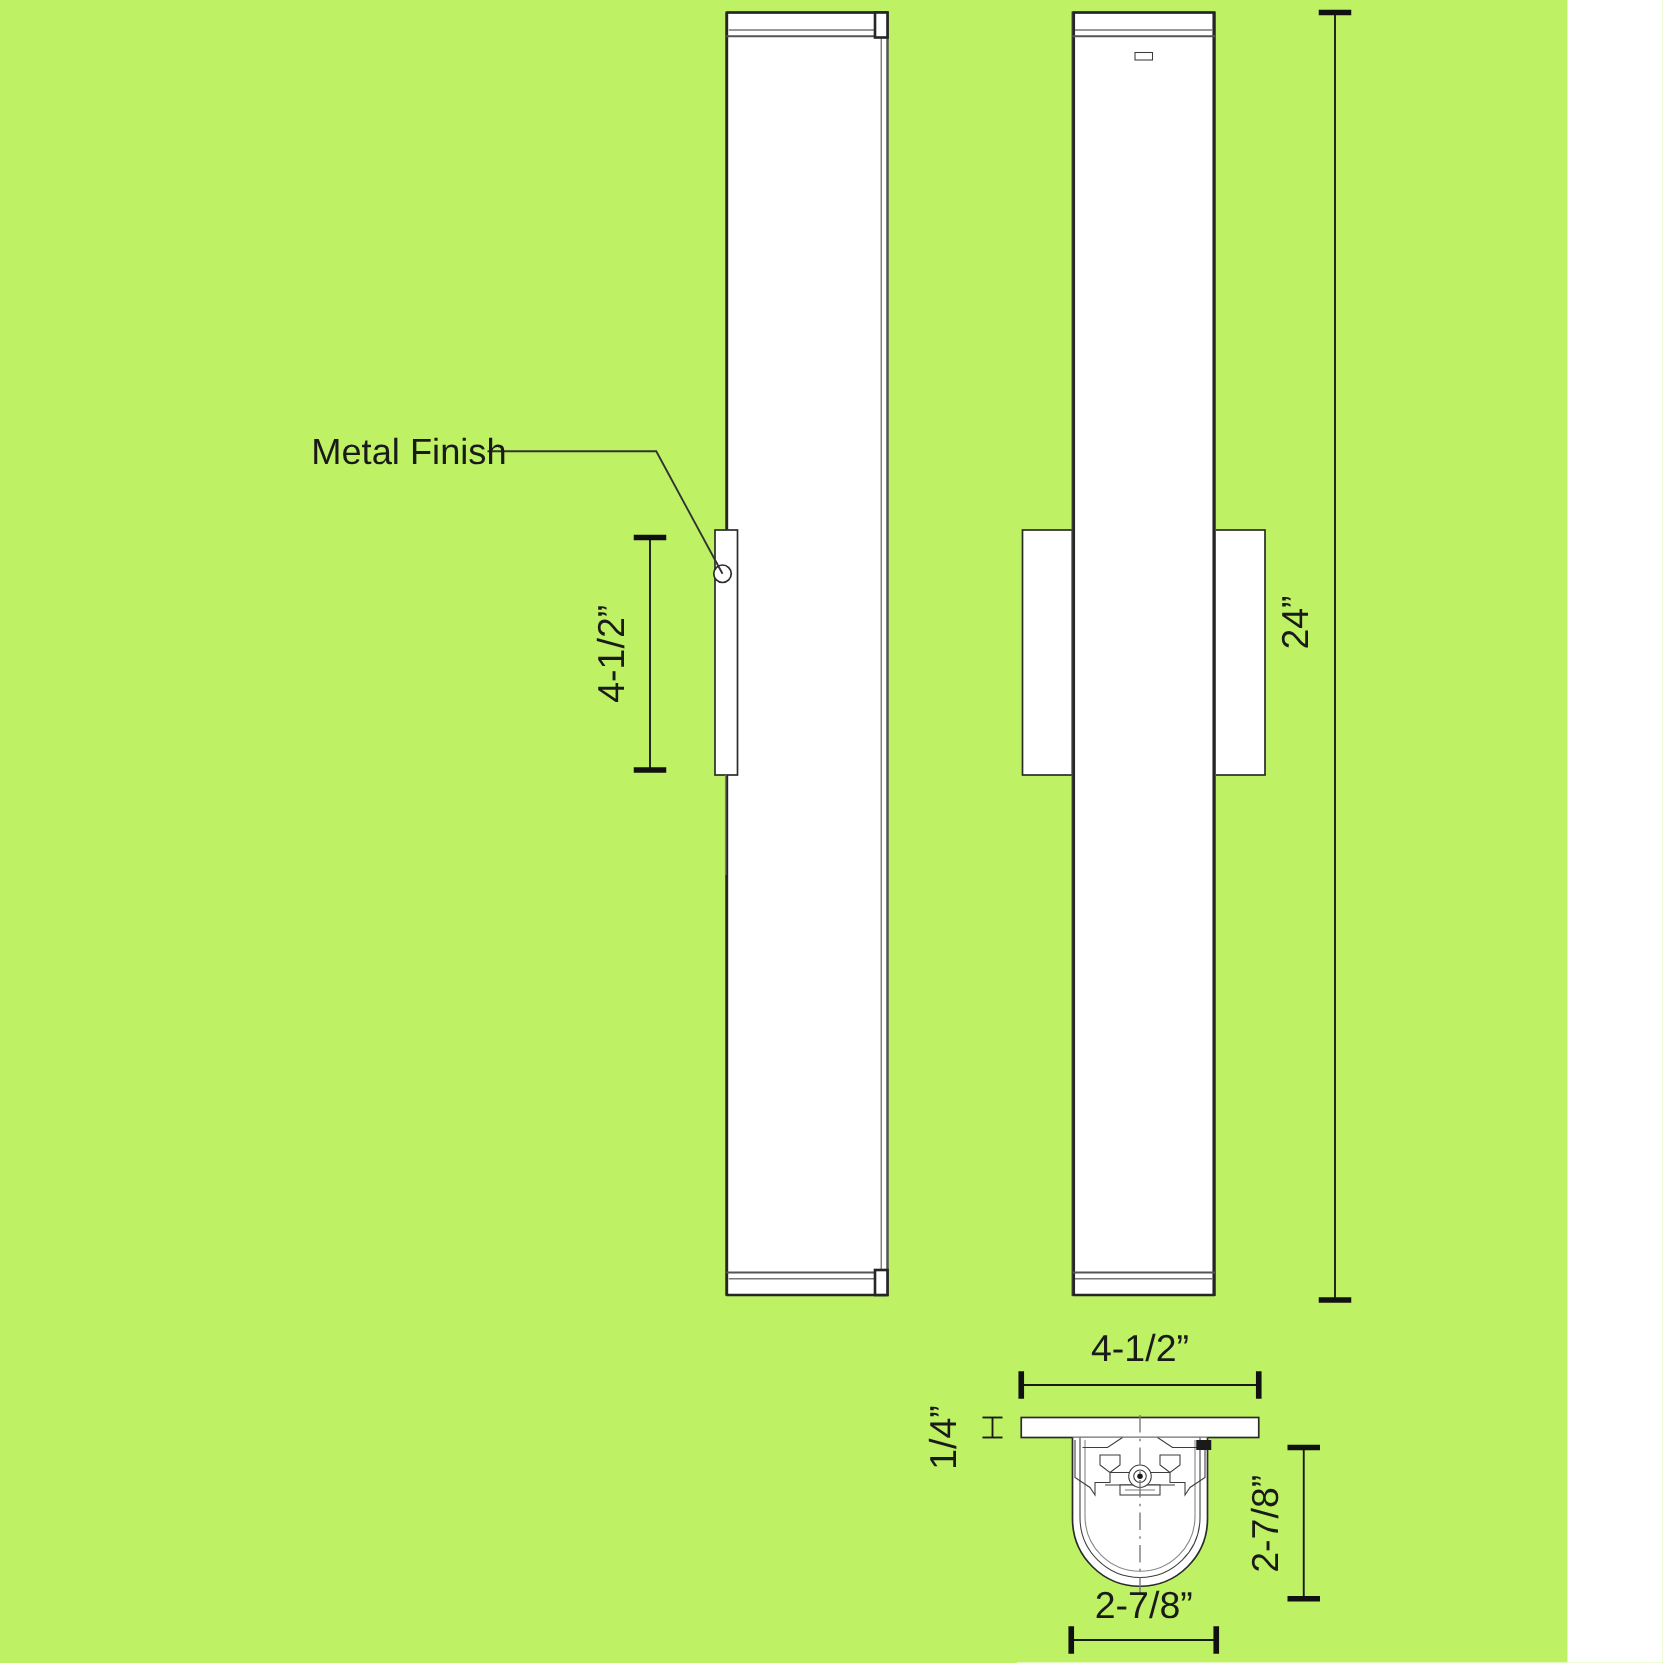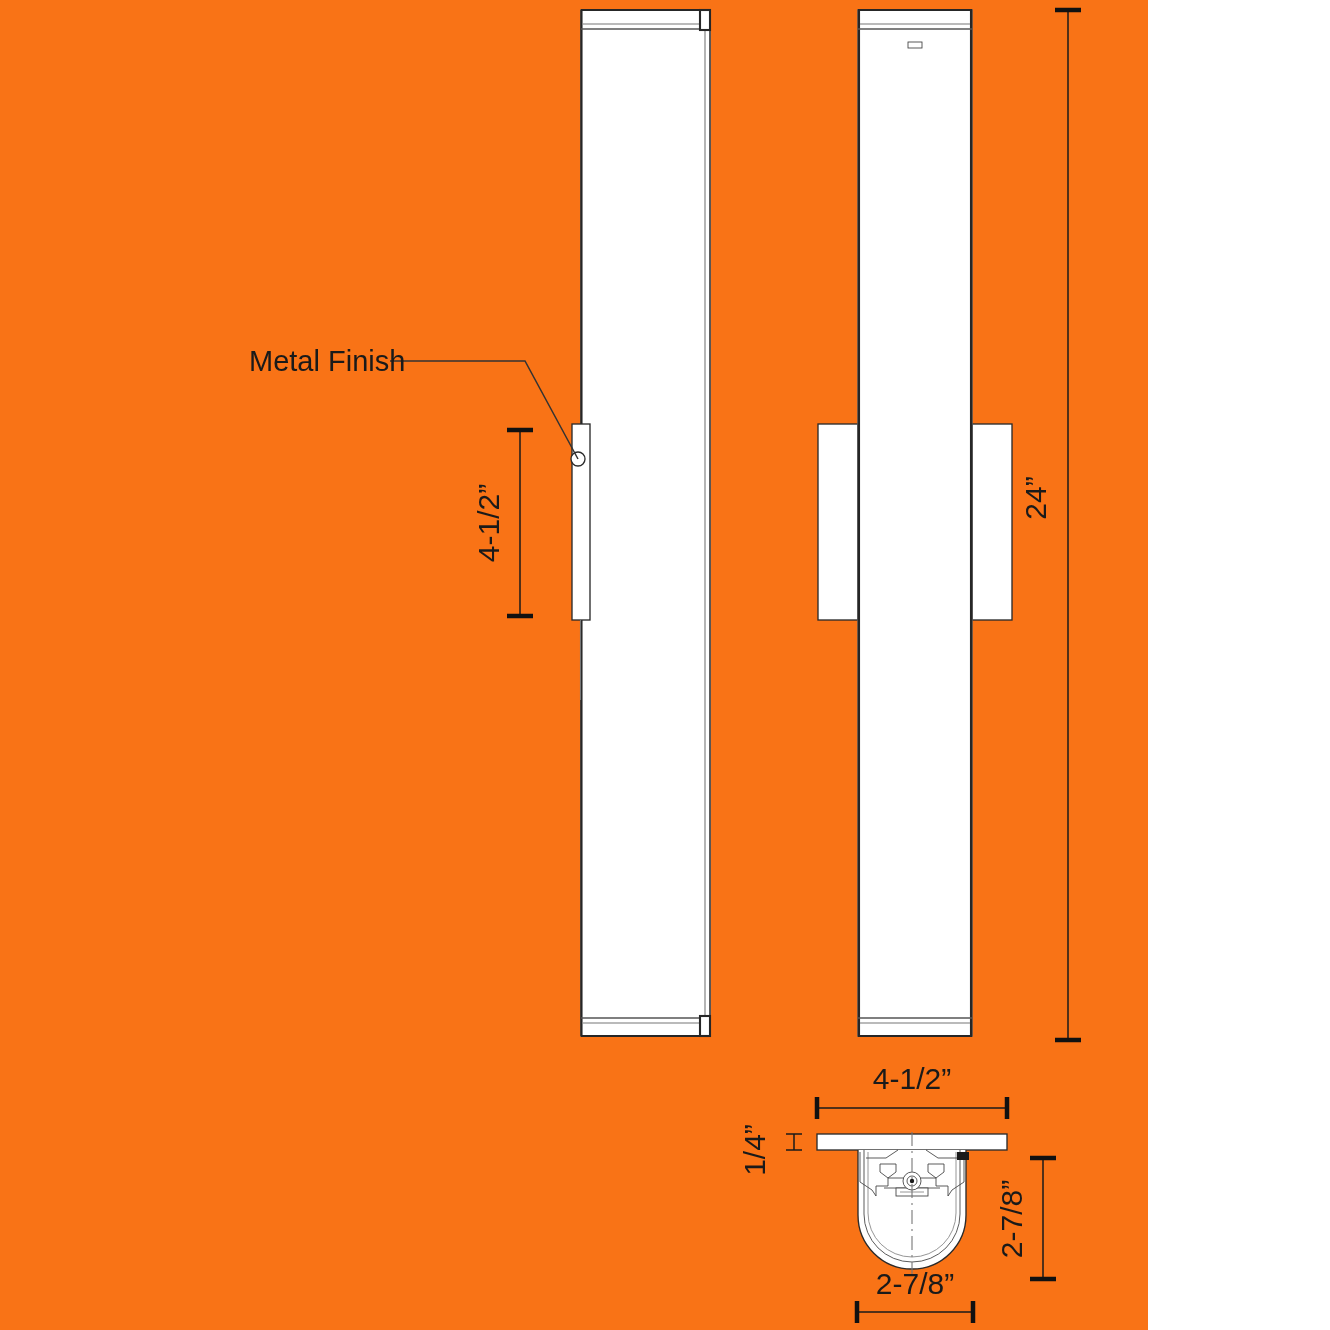--- a/index.html
+++ b/index.html
@@ -6,23 +6,23 @@
   html, body {
     margin: 0;
     padding: 0;
     background: #ffffff;
   }
   body {
     font-family: "Liberation Sans", sans-serif;
   }
   #drawing-root {
     position: relative;
-    width: 1148px;
+    width: 1254px;
     height: 1330px;
-    background: #f97316;
+    background: #bef264;
     overflow: hidden;
   }
   #drawing-svg {
     position: absolute;
     top: 0;
     left: 0;
     width: 1330px;
     height: 1330px;
     display: block;
   }

